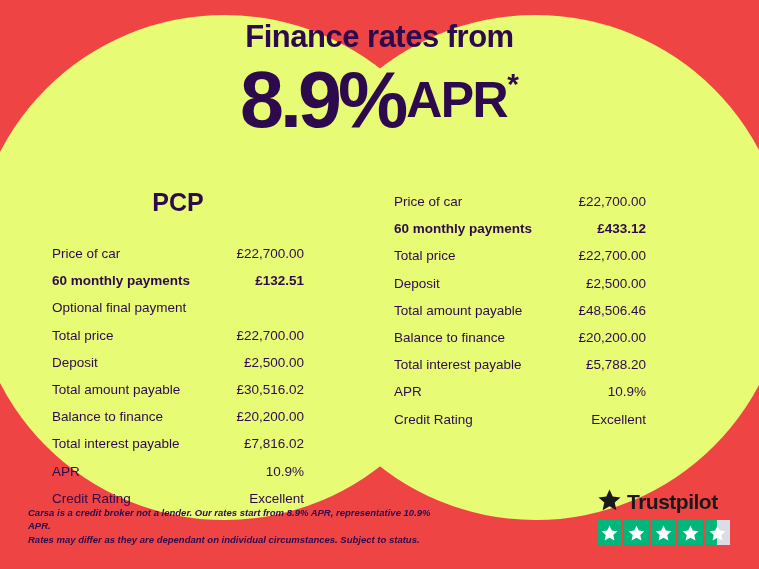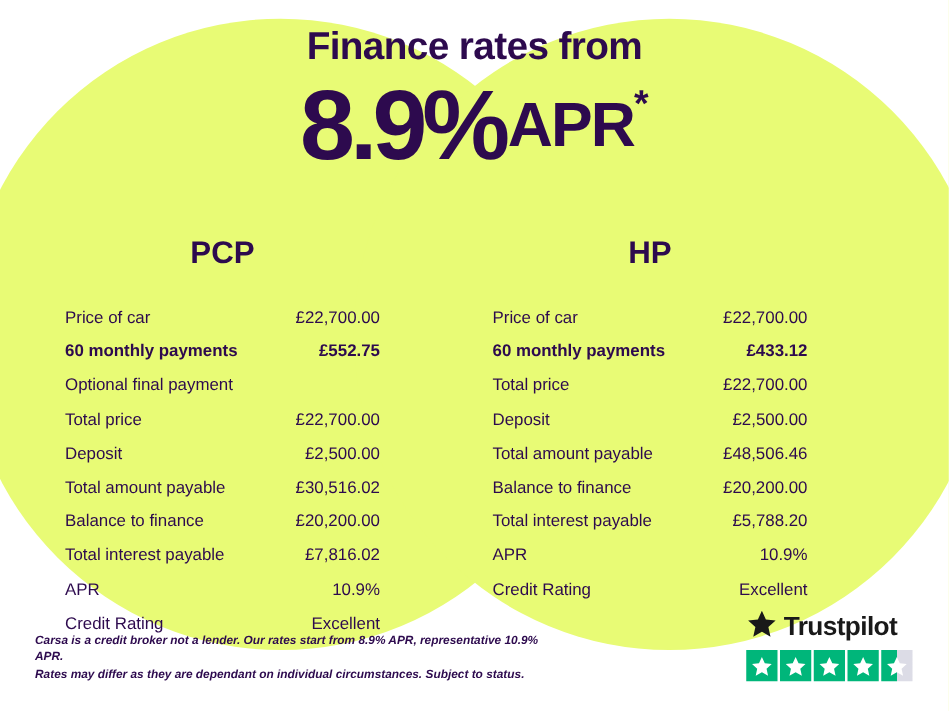--- a/index.html
+++ b/index.html
@@ -10,21 +10,21 @@
     width: 759px;
     height: 569px;
     font-family: "Liberation Sans", sans-serif;
     background: #f2fbc8;
     overflow: hidden;
   }
   .stage {
     position: relative;
     width: 759px;
     height: 569px;
-    background: #ffffff;
+    background: #ef4444;
     overflow: hidden;
   }
   
   .circle {
     position: absolute;
     border-radius: 50%;
     background: #e8fb75;
   }
   .circle-left {
     width: 505px;
@@ -183,21 +183,21 @@
 
     <div class="col col-left">
       <div class="col-title">PCP</div>
       <div>
         <div class="row">
           <span class="label">Price of car</span>
           <span class="value">£22,700.00</span>
         </div>
         <div class="row bold">
           <span class="label">60 monthly payments</span>
-          <span class="value">£552.75</span>
+          <span class="value">£132.51</span>
         </div>
         <div class="row">
           <span class="label">Optional final payment</span>
           <span class="value"></span>
         </div>
         <div class="row">
           <span class="label">Total price</span>
           <span class="value">£22,700.00</span>
         </div>
         <div class="row">
@@ -221,21 +221,20 @@
           <span class="value">10.9%</span>
         </div>
         <div class="row">
           <span class="label">Credit Rating</span>
           <span class="value">Excellent</span>
         </div>
       </div>
     </div>
 
     <div class="col col-right">
-      <div class="col-title">HP</div>
       <div>
         <div class="row">
           <span class="label">Price of car</span>
           <span class="value">£22,700.00</span>
         </div>
         <div class="row bold">
           <span class="label">60 monthly payments</span>
           <span class="value">£433.12</span>
         </div>
         <div class="row">

